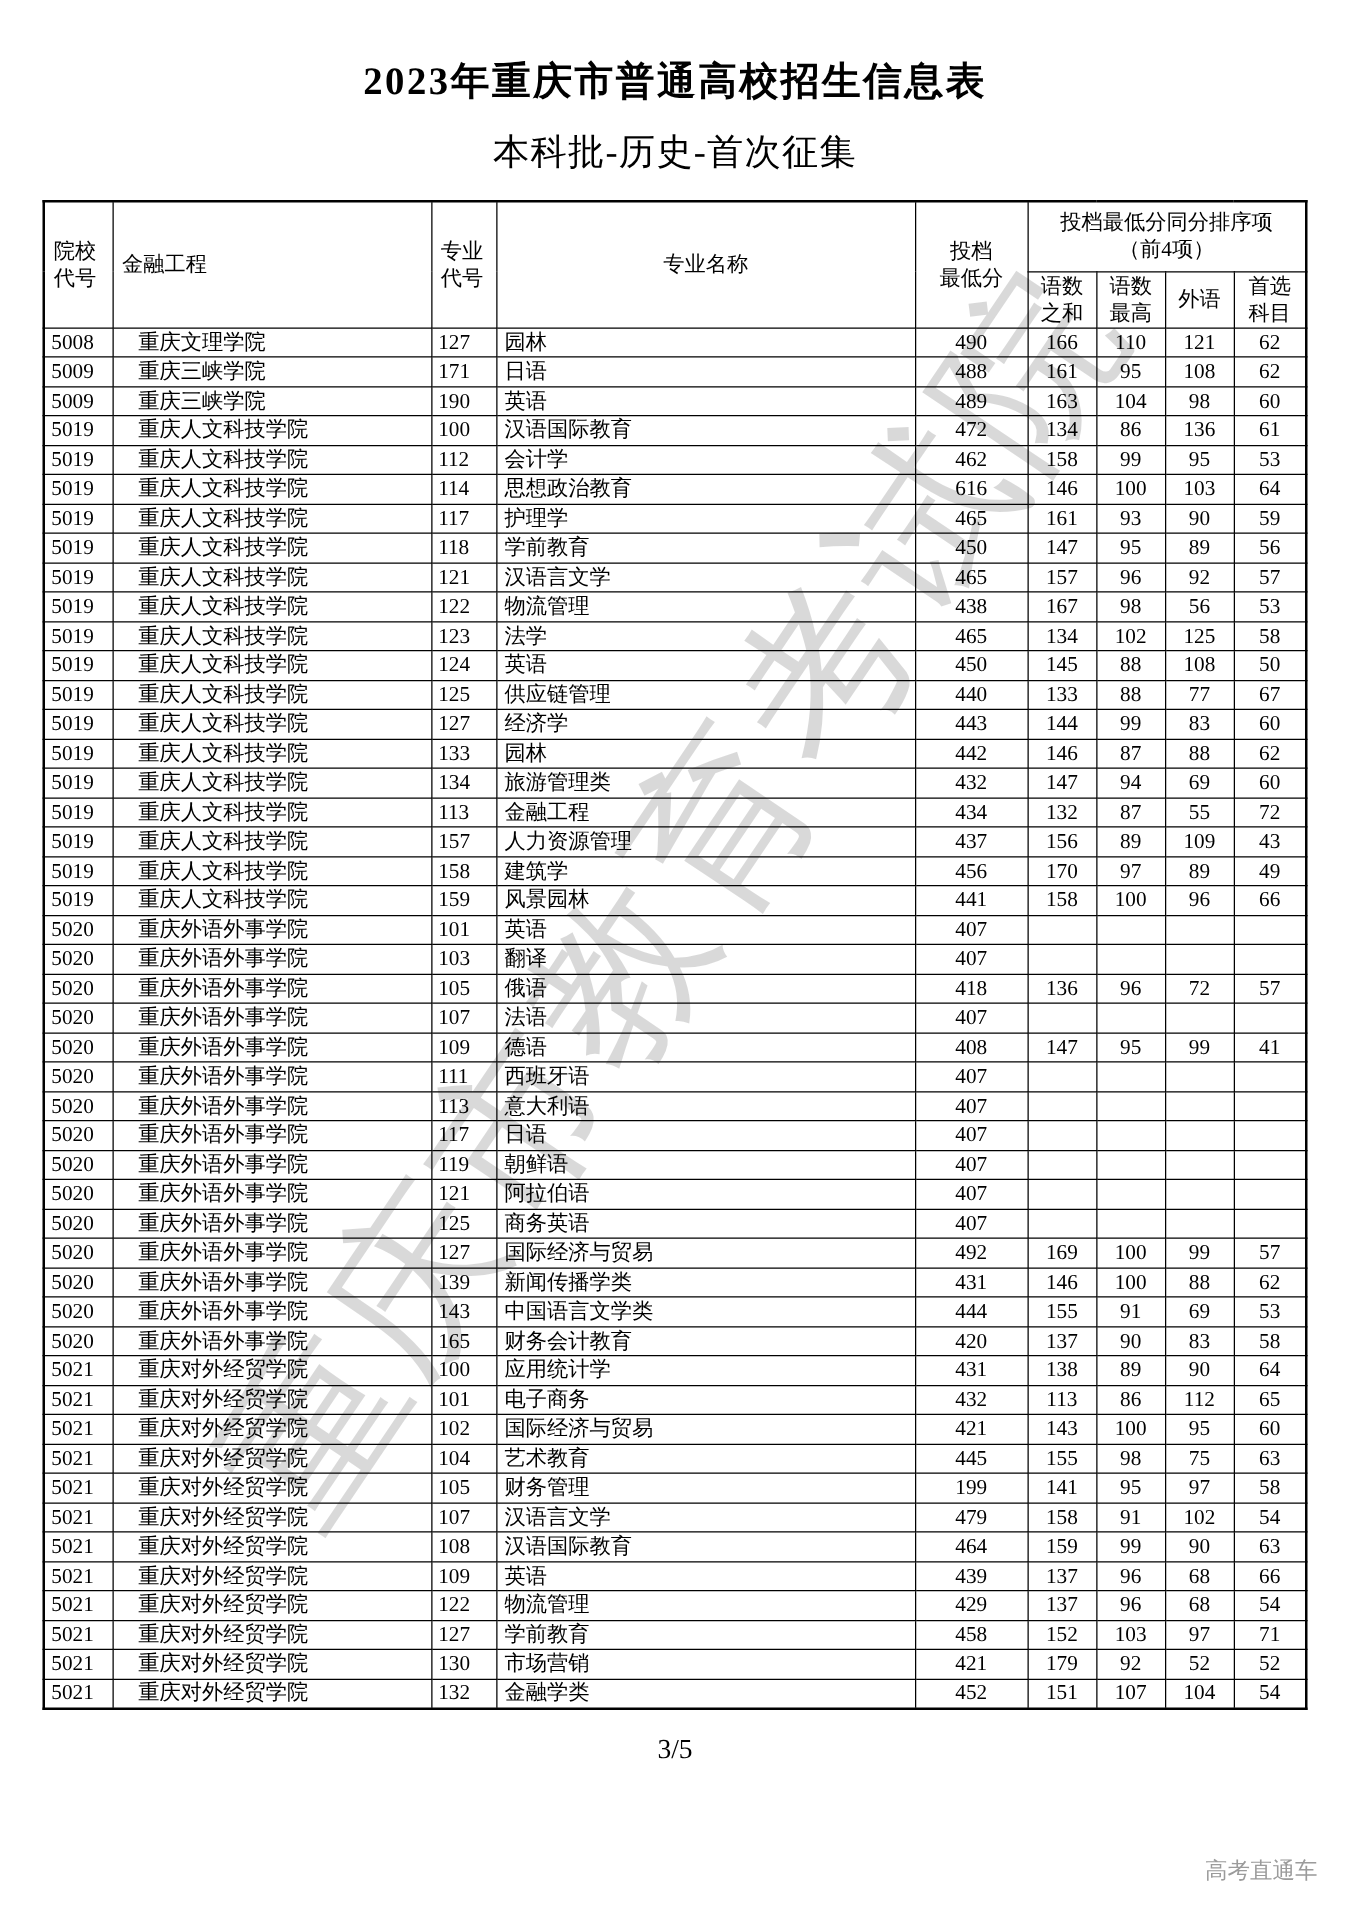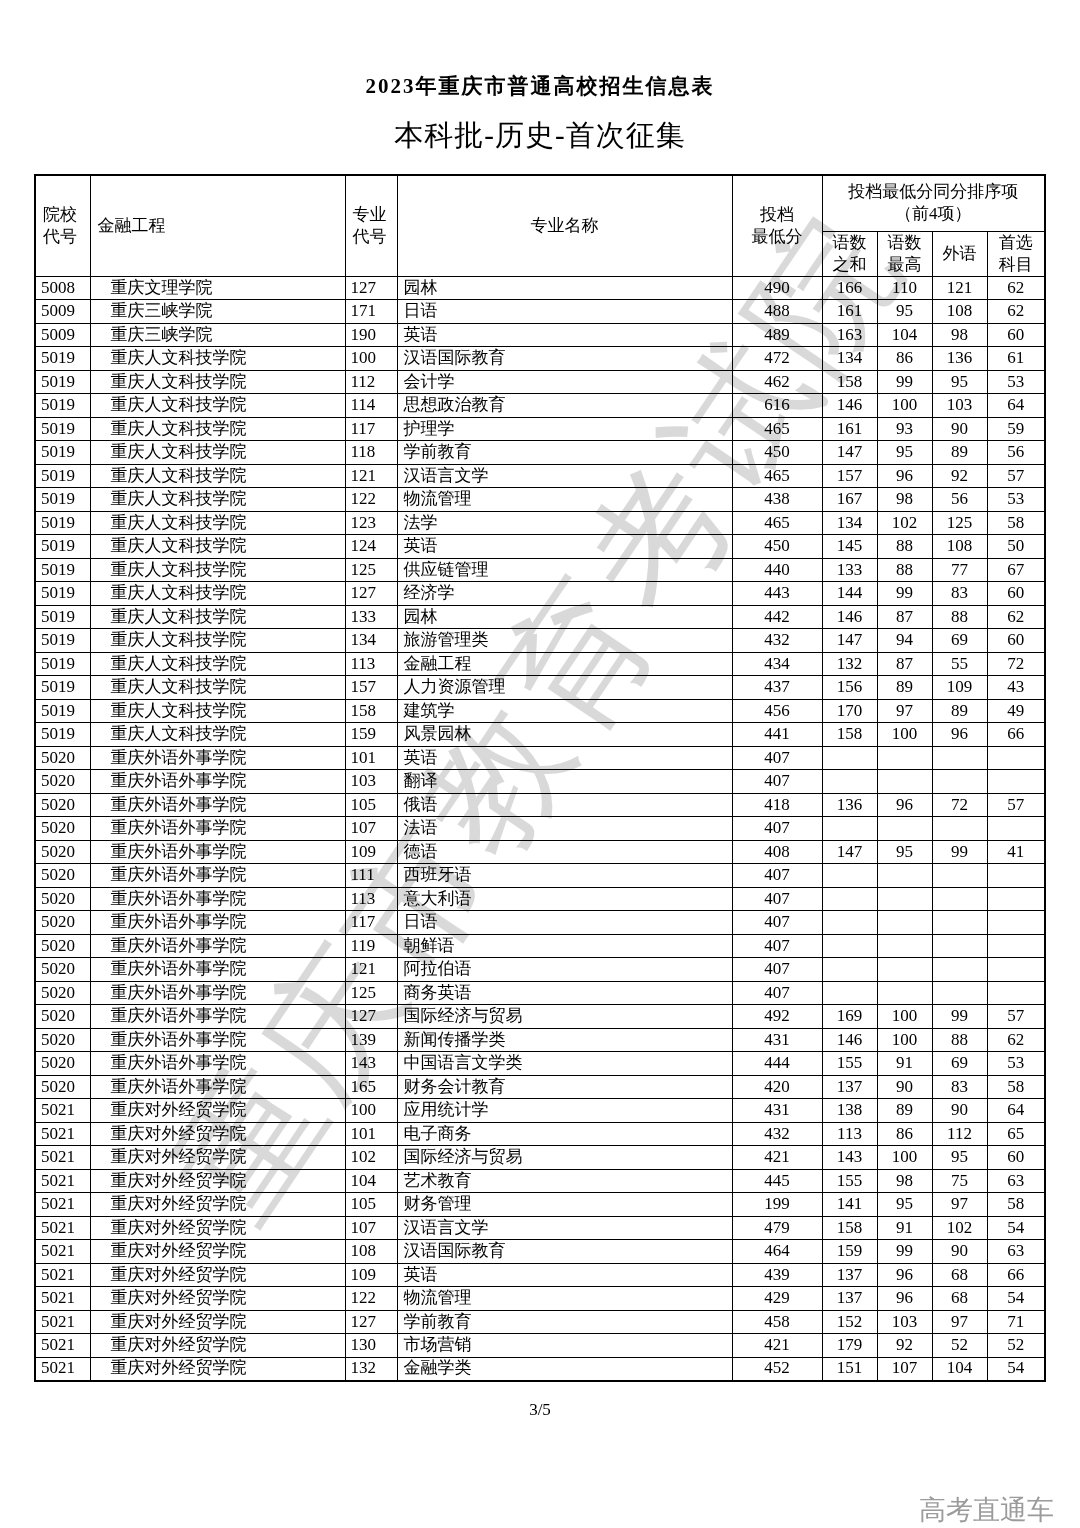--- a/index.html
+++ b/index.html
@@ -12,22 +12,22 @@
   }
   .watermark {
     position: absolute; left: 50%; top: 47%;
     transform: translate(-50%, -50%) rotate(-56deg);
     font-size: 140px; letter-spacing: 6px;
     color: rgba(0, 0, 0, 0.15);
     white-space: nowrap; z-index: 1; pointer-events: none;
   }
   .content { position: relative; z-index: 2; }
   .title {
-    text-align: center; padding-top: 72px;
-    font-size: 21px; font-weight: bold; letter-spacing: 2px;
+    text-align: center; padding-top: 44px;
+    font-size: 31px; font-weight: bold; letter-spacing: 2px;
   }
   .subtitle {
     text-align: center; margin-top: 16px;
     font-size: 29px; font-weight: normal; letter-spacing: 1px;
   }
   table.score-table {
     margin: 18px auto 0; width: 1010px;
     border-collapse: collapse; table-layout: fixed;
     border: 2px solid #000;
   }
@@ -41,24 +41,24 @@
   th.align-left { text-align: left; padding-left: 7px; }
   td {
     height: 23.5px; line-height: 1.1; vertical-align: middle;
     white-space: nowrap; overflow: hidden;
   }
   .col-school-code { padding-left: 5px; }
   .col-school-name { padding-left: 20px; }
   .col-major-code { padding-left: 5px; }
   .col-major-name { padding-left: 6px; }
   .col-min-score, .col-num { text-align: center; }
-  .page-number { text-align: center; margin-top: 18px; font-size: 17px; }
+  .page-number { text-align: center; margin-top: 18px; font-size: 22px; }
   .footer-brand {
-    position: absolute; right: 26px; bottom: 0;
-    font-size: 27px; color: #9b9b9b; z-index: 2;
+    position: absolute; right: 26px; bottom: 20px;
+    font-size: 18px; color: #9b9b9b; z-index: 2;
     font-family: "Liberation Sans", sans-serif;
   }
 </style>
 </head>
 <body>
 
 <div class="watermark">重庆市教育考试院</div>
 
 <div class="content">
   <div class="title">2023年重庆市普通高校招生信息表</div>

